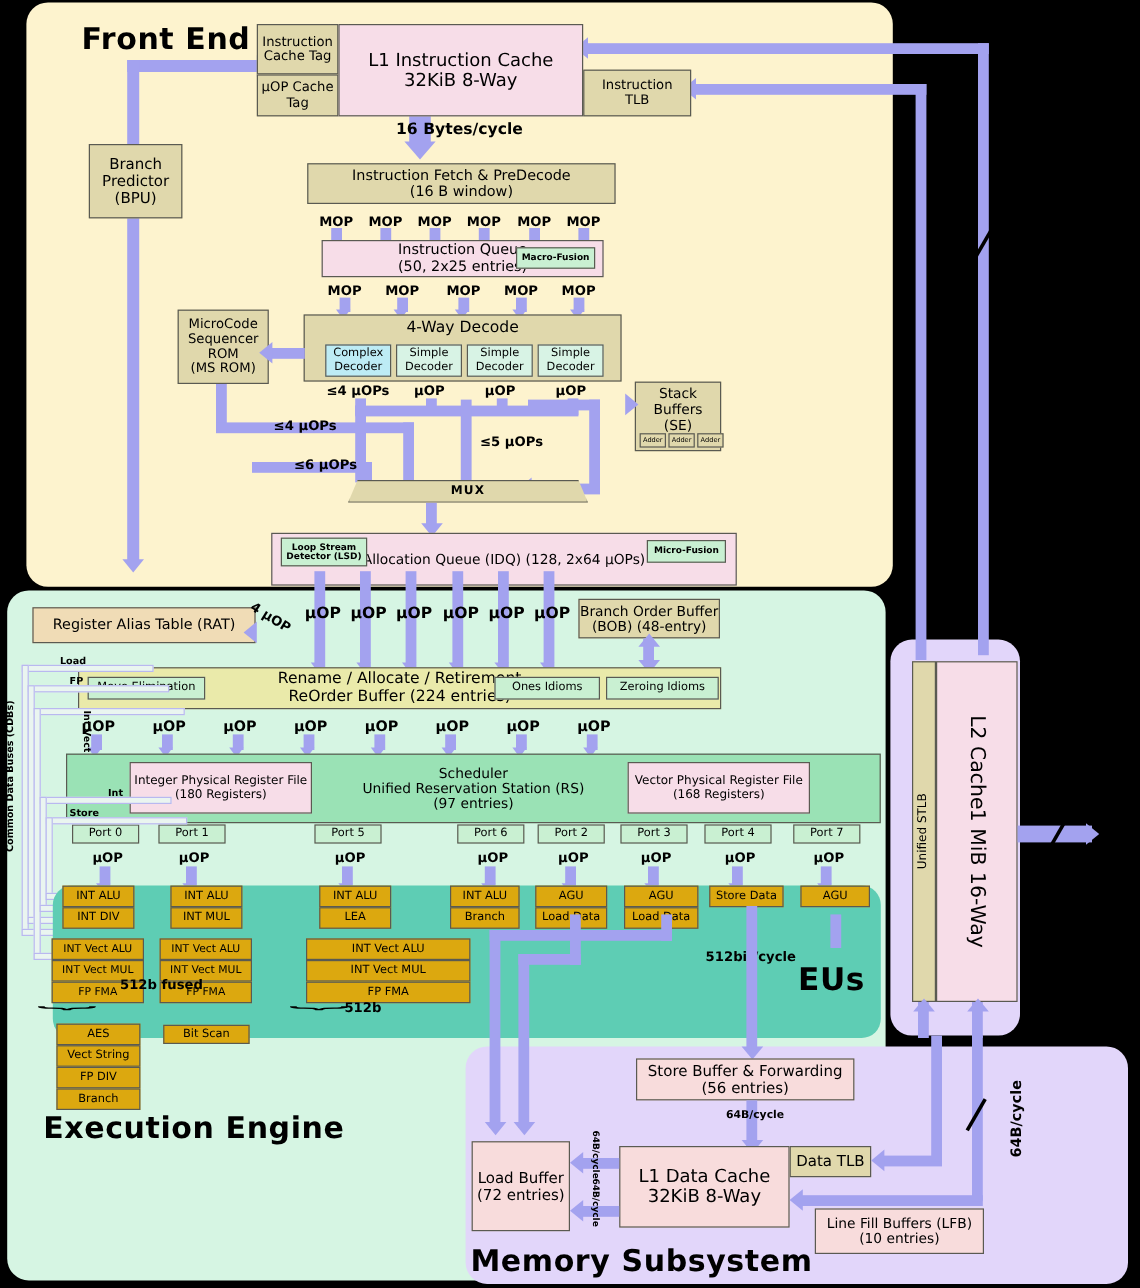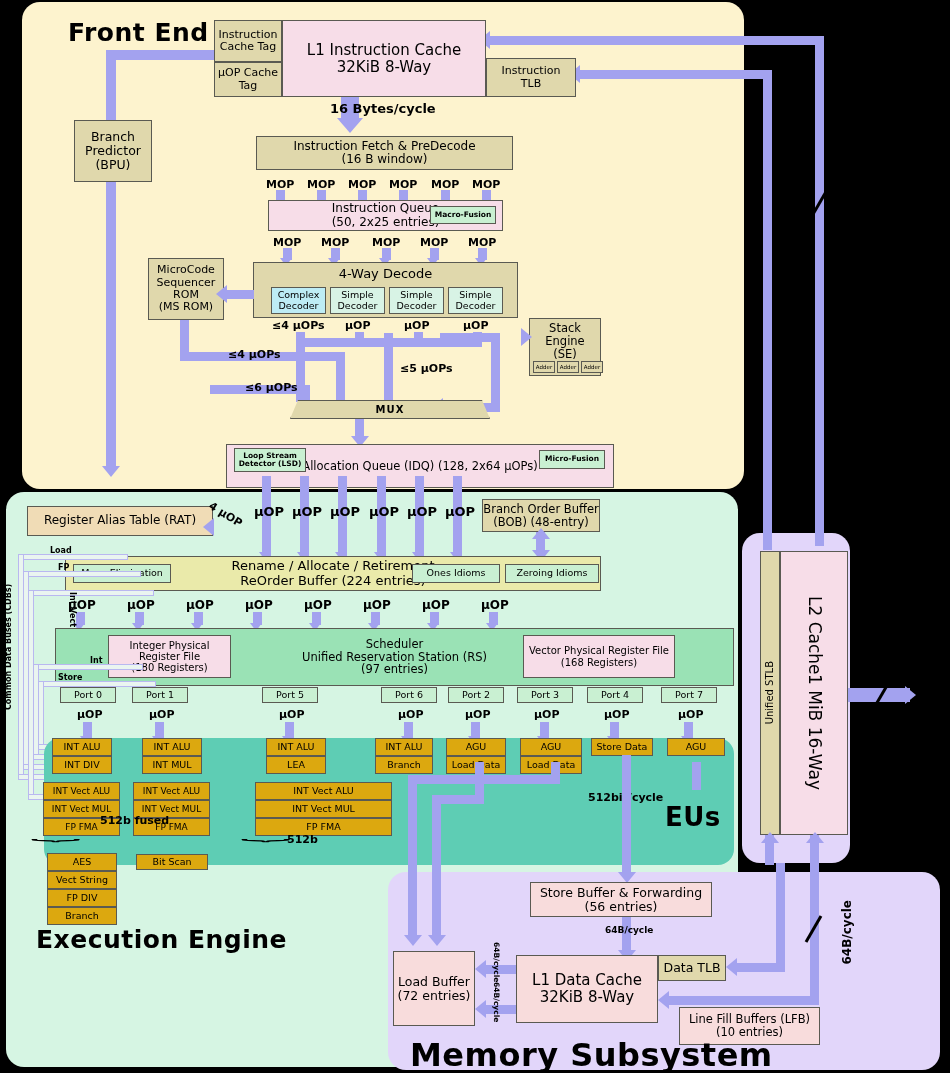--- a/index.html
+++ b/index.html
@@ -12,21 +12,21 @@
   .panel { position:absolute; border-radius:18px; }
   #frontend-panel { left:22px; top:2px; width:722px; height:487px; background:#fdf3ce; }
   #exec-panel { left:6px; top:492px; width:732px; height:575px; background:#d6f5e3; }
   #mem-panel  { left:388px; top:872px; width:552px; height:198px; background:#e2d6fa; }
   #l2-panel   { left:742px; top:533px; width:108px; height:330px; background:#e2d6fa; }
   #eu-panel   { left:44px; top:738px; width:690px; height:127px; background:#5ecdb4; border-radius:16px; }
 
   .ttl { position:absolute; font-weight:bold; color:#000; letter-spacing:.5px; }
   #t-frontend { left:68px; top:18px; font-size:25px; }
   #t-exec     { left:36px; top:925px; font-size:25px; }
-  #t-mem      { left:410px; top:1036px; font-size:32px; }
+  #t-mem      { left:392px; top:1036px; font-size:25px; }
   #t-eus      { left:665px; top:802px; font-size:26px; font-weight:bold; }
 
   .box {
     position:absolute; border:1.4px solid #5a5a52; display:flex;
     flex-direction:column; align-items:center; justify-content:center;
     text-align:center; color:#000; line-height:1.12; overflow:hidden;
   }
   .tan   { background:#e0d8ac; }
   .pink  { background:#f7dde8; }
   .pink2 { background:#f8dcdc; }
@@ -216,21 +216,21 @@
 
   <div class="wire" style="left:210px;top:385px;width:100px;height:9px;"></div>
   <div class="wire" style="left:301px;top:385px;width:9px;height:20px;"></div>
   <div class="lbl" style="left:245px;top:381px;">≤6 µOPs</div>
 
   <div class="wire" style="left:384px;top:333px;width:9px;height:72px;"></div>
   <div class="lbl" style="left:400px;top:362px;">≤5 µOPs</div>
 
   <div class="box tan" style="left:529px;top:318px;width:72px;height:58px;font-size:11.5px;justify-content:flex-start;padding-top:3px;">
     <span>Stack</span>
-    <span>Engine</span>
+    <span>Buffers</span>
     <span>(SE)</span>
   </div>
   <div id="adders">
       <div class="box tan" style="left:533px;top:361px;width:22px;height:12px;font-size:5.5px;">Adder</div>
       <div class="box tan" style="left:557px;top:361px;width:22px;height:12px;font-size:5.5px;">Adder</div>
       <div class="box tan" style="left:581px;top:361px;width:22px;height:12px;font-size:5.5px;">Adder</div>
     </div>
 
   <div class="wire" style="left:440px;top:333px;width:60px;height:9px;"></div>
   <div class="wire" style="left:491px;top:333px;width:9px;height:78px;"></div>
@@ -329,21 +329,21 @@
       <div class="lbl-mop" style="left:481px;top:598px;font-size:12px;">µOP</div>
       <div class="wire" style="left:489px;top:612px;width:9px;height:13px;"></div>
       <div class="ah ah-ds" style="left:486px;top:623px;"></div>
     </div>
 
   <div class="box green" style="left:55px;top:628px;width:679px;height:58px;font-size:11.5px;">
     <span>Scheduler</span>
     <span>Unified Reservation Station (RS)</span>
     <span>(97 entries)</span>
   </div>
-  <div class="box pink" style="left:108px;top:635px;width:123px;height:43px;font-size:10px;">
+  <div class="box pink" style="left:108px;top:635px;width:152px;height:43px;font-size:10px;">
     <span>Integer Physical Register File</span>
     <span>(180 Registers)</span>
   </div>
   <div class="box pink" style="left:523px;top:635px;width:152px;height:43px;font-size:10px;">
     <span>Vector Physical Register File</span>
     <span>(168 Registers)</span>
   </div>
 
   <div id="ports">
       <div class="box lgreen" style="left:60px;top:687px;width:56px;height:16px;font-size:9.5px;">Port 0</div>

